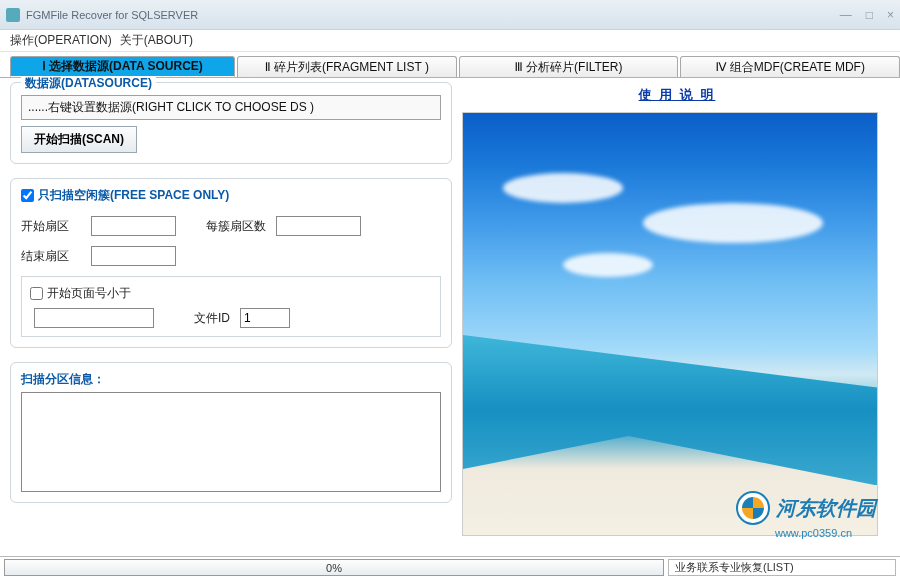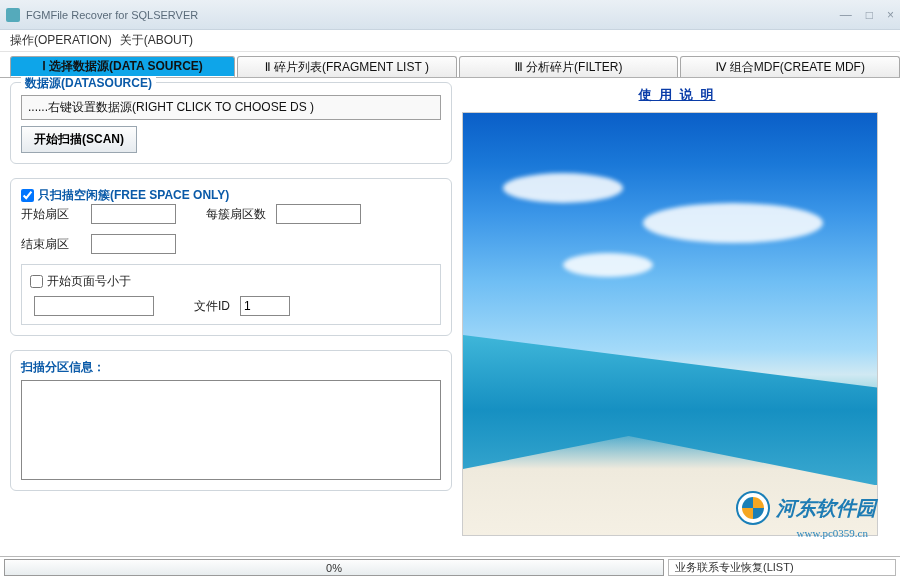--- a/index.html
+++ b/index.html
@@ -26,39 +26,39 @@
 .group-title { position: absolute; top: -8px; left: 10px; background: #fff; padding: 0 4px; font-size: 12px; color: #0a5aa8; font-weight: bold; }
 
 .dsbox { border: 1px solid #a0a0a0; background: #f9f9f9; padding: 3px 6px; font-size: 12px; color: #111; margin-bottom: 6px; }
 .btn { border: 1px solid #9aa6b0; background: linear-gradient(#fdfdfd,#e6ebef); font-size: 12px; font-weight: bold; padding: 4px 12px; display: inline-block; cursor: pointer; }
 .btnrow { display: flex; justify-content: space-between; gap: 8px; }
 
 .optheader { border: 1px solid #b0b0b0; background: #fff; padding: 5px 10px; font-size: 12px; font-weight: bold; color: #0a5aa8; margin-bottom: 10px; }
 .row { display: flex; align-items: center; margin-bottom: 10px; font-size: 12px; color: #222; }
 .row label { width: 70px; }
 .row input[type=text] { width: 85px; border: 1px solid #888; height: 20px; padding: 0 3px; font-size: 12px; }
-.chk { display: flex; align-items: center; gap: 4px; font-size: 12px; font-weight: bold; color: #0a5aa8; }
+.chk { display: flex; align-items: center; gap: 4px; font-size: 12px; font-weight: bold; color: #0a5aa8; margin-bottom: 12px; }
 .chk input { width: 13px; height: 13px; }
 .subbox { border: 1px solid #cfd6dc; padding: 8px; }
 .subbox .row label { width: auto; margin-right: 4px; }
 
 .parttitle { font-size: 12px; color: #0a5aa8; font-weight: bold; margin-bottom: 4px; }
 .partbox { border: 1px solid #888; height: 100px; background: #fff; }
 
 .rtitle { text-align: center; font-size: 13px; font-weight: bold; color: #0a3ca8; text-decoration: underline; letter-spacing: 2px; margin: 4px 0 8px; }
 .beach { width: 416px; height: 424px; border: 1px solid #ccc; background: linear-gradient(to bottom, #0a5fc8 0%, #1a78d8 12%, #3b96e8 24%, #6fbef4 40%, #a3daf9 56%, #d0e9f3 62%, #b8e0ea 64%, #1d96c6 80%, #f3efe6 88%, #f9f6ef 100%); position: relative; overflow: hidden; }
 .beach .cloud { position: absolute; background: rgba(255,255,255,0.85); border-radius: 50%; filter: blur(2px); }
 .beach .sand { position: absolute; bottom: 0; left: 0; right: 0; height: 110px; background: linear-gradient(to top,#f5f0e4,#efeadd 60%, rgba(239,234,221,0)); clip-path: polygon(0 40%, 40% 10%, 100% 55%, 100% 100%, 0 100%); }
 .beach .sea { position: absolute; bottom: 50px; left: 0; right: 0; height: 150px; background: linear-gradient(to top,#3aa8cf, #1690c2 50%,#3fb6d9); clip-path: polygon(0 0, 100% 35%, 100% 100%, 0 100%); }
 
 .watermark { position: absolute; right: 24px; bottom: 60px; display: flex; align-items: center; gap: 6px; }
 .wm-logo { width: 34px; height: 34px; border-radius: 50%; border: 2px solid #1a7fb8; position: relative; background: #fff; }
 .wm-logo::before { content:""; position:absolute; inset:4px; border-radius:50%; background: conic-gradient(#f5a623 0 25%, #1a7fb8 25% 50%, #f5a623 50% 75%, #1a7fb8 75% 100%); }
 .wm-text { font-size: 20px; font-style: italic; font-weight: bold; color: #1e7cb4; font-family: "KaiTi","STKaiti",serif; }
-.wm-url { position: absolute; right: 32px; bottom: 46px; font-size: 11px; color: #2a86bc; font-family: Liberation Serif, serif; }
+.wm-url { position: absolute; right: 48px; bottom: 46px; font-size: 11px; color: #2a86bc; }
 
 .statusbar { height: 22px; display: flex; border-top: 1px solid #b8b8b8; }
 .progress { flex: 0 0 660px; border: 1px solid #9a9a9a; margin: 2px 4px; background: linear-gradient(#fdfdfd,#e8edef); font-size: 11px; display: flex; align-items: center; justify-content: center; color: #333; }
 .statuslabel { flex: 1; border: 1px solid #b8b8b8; margin: 2px 4px 2px 0; font-size: 11px; color: #333; display: flex; align-items: center; padding: 0 6px; }
 </style>
 </head>
 <body>
 
 <div class="titlebar">
   <div class="icon"></div>

